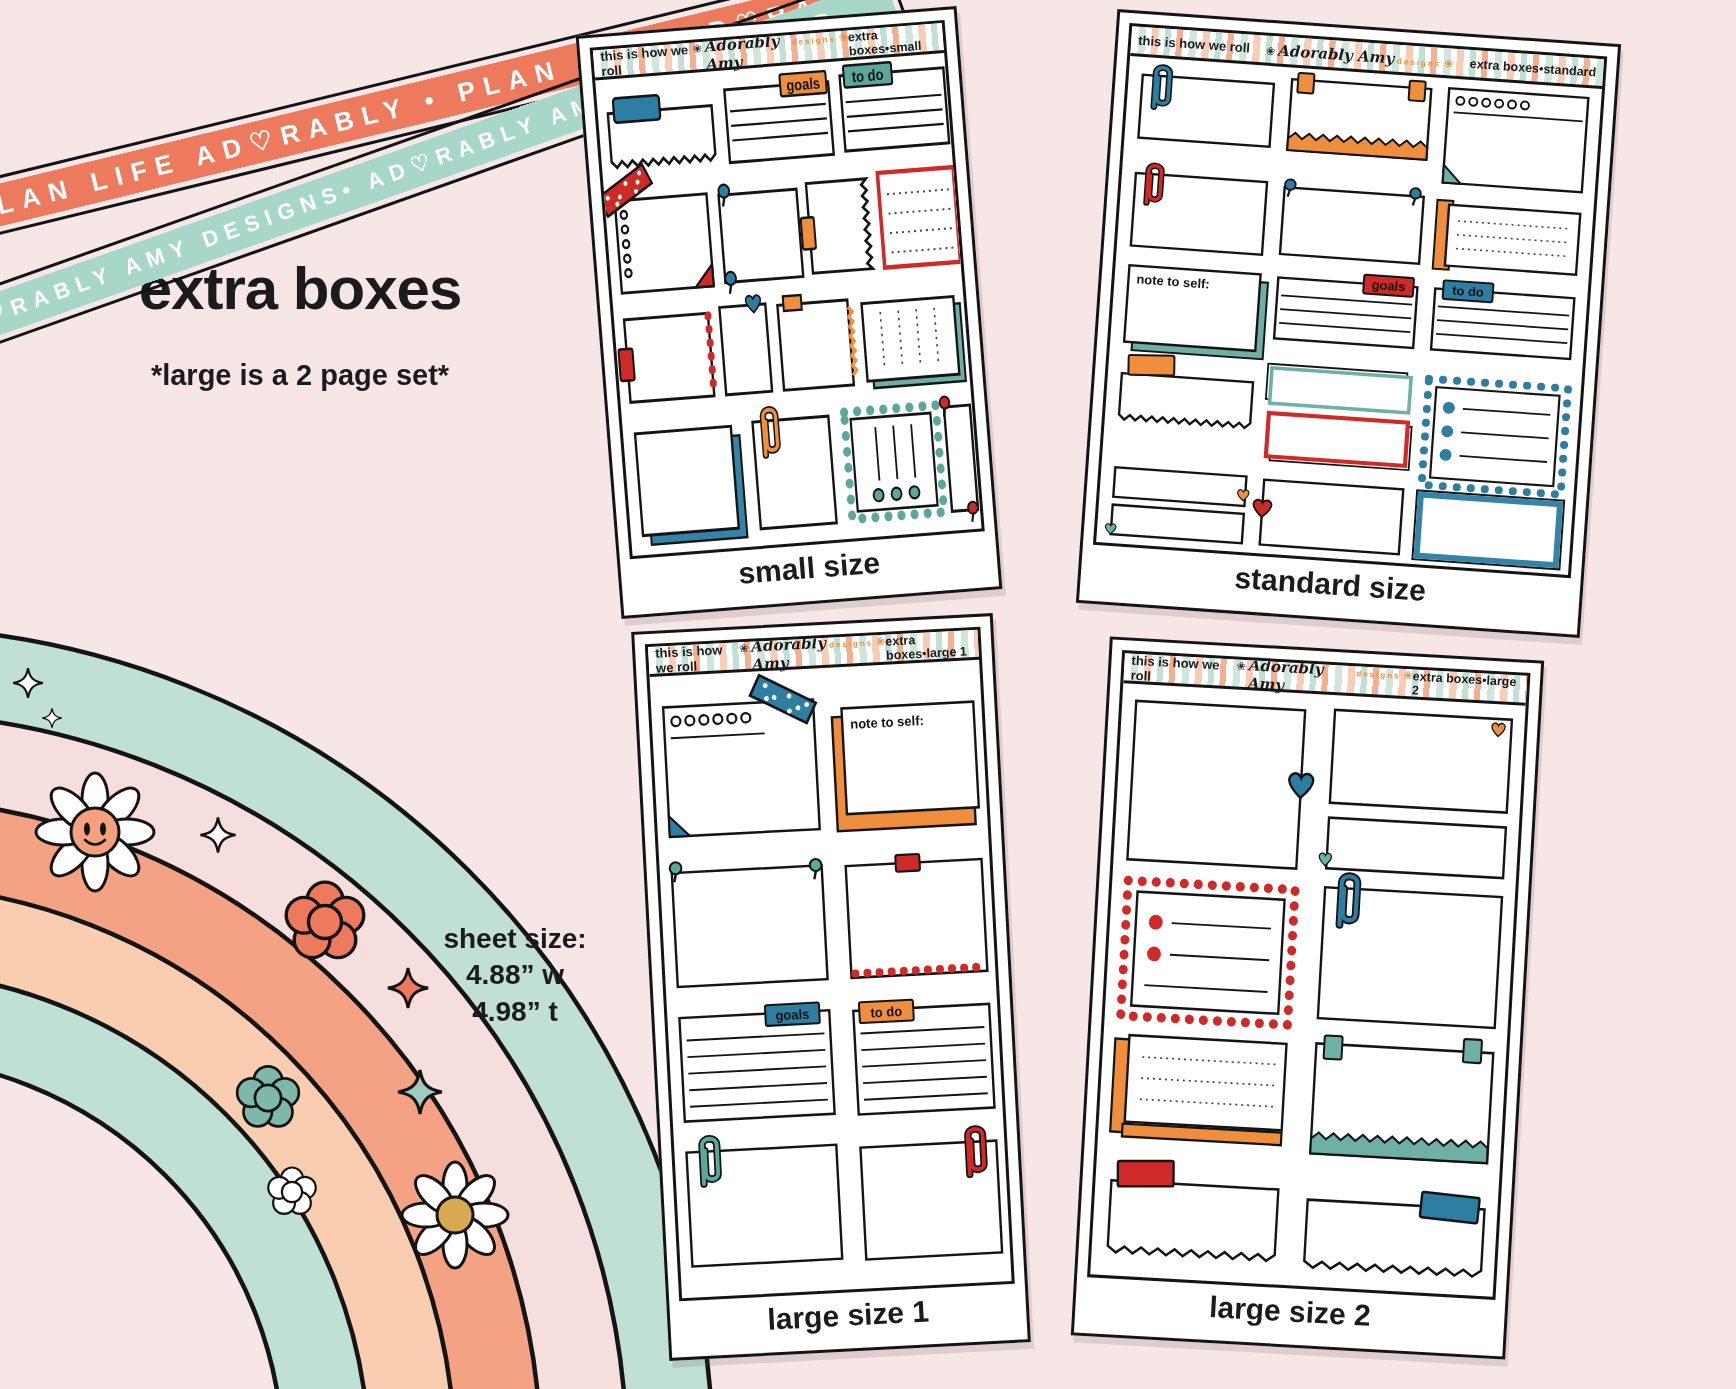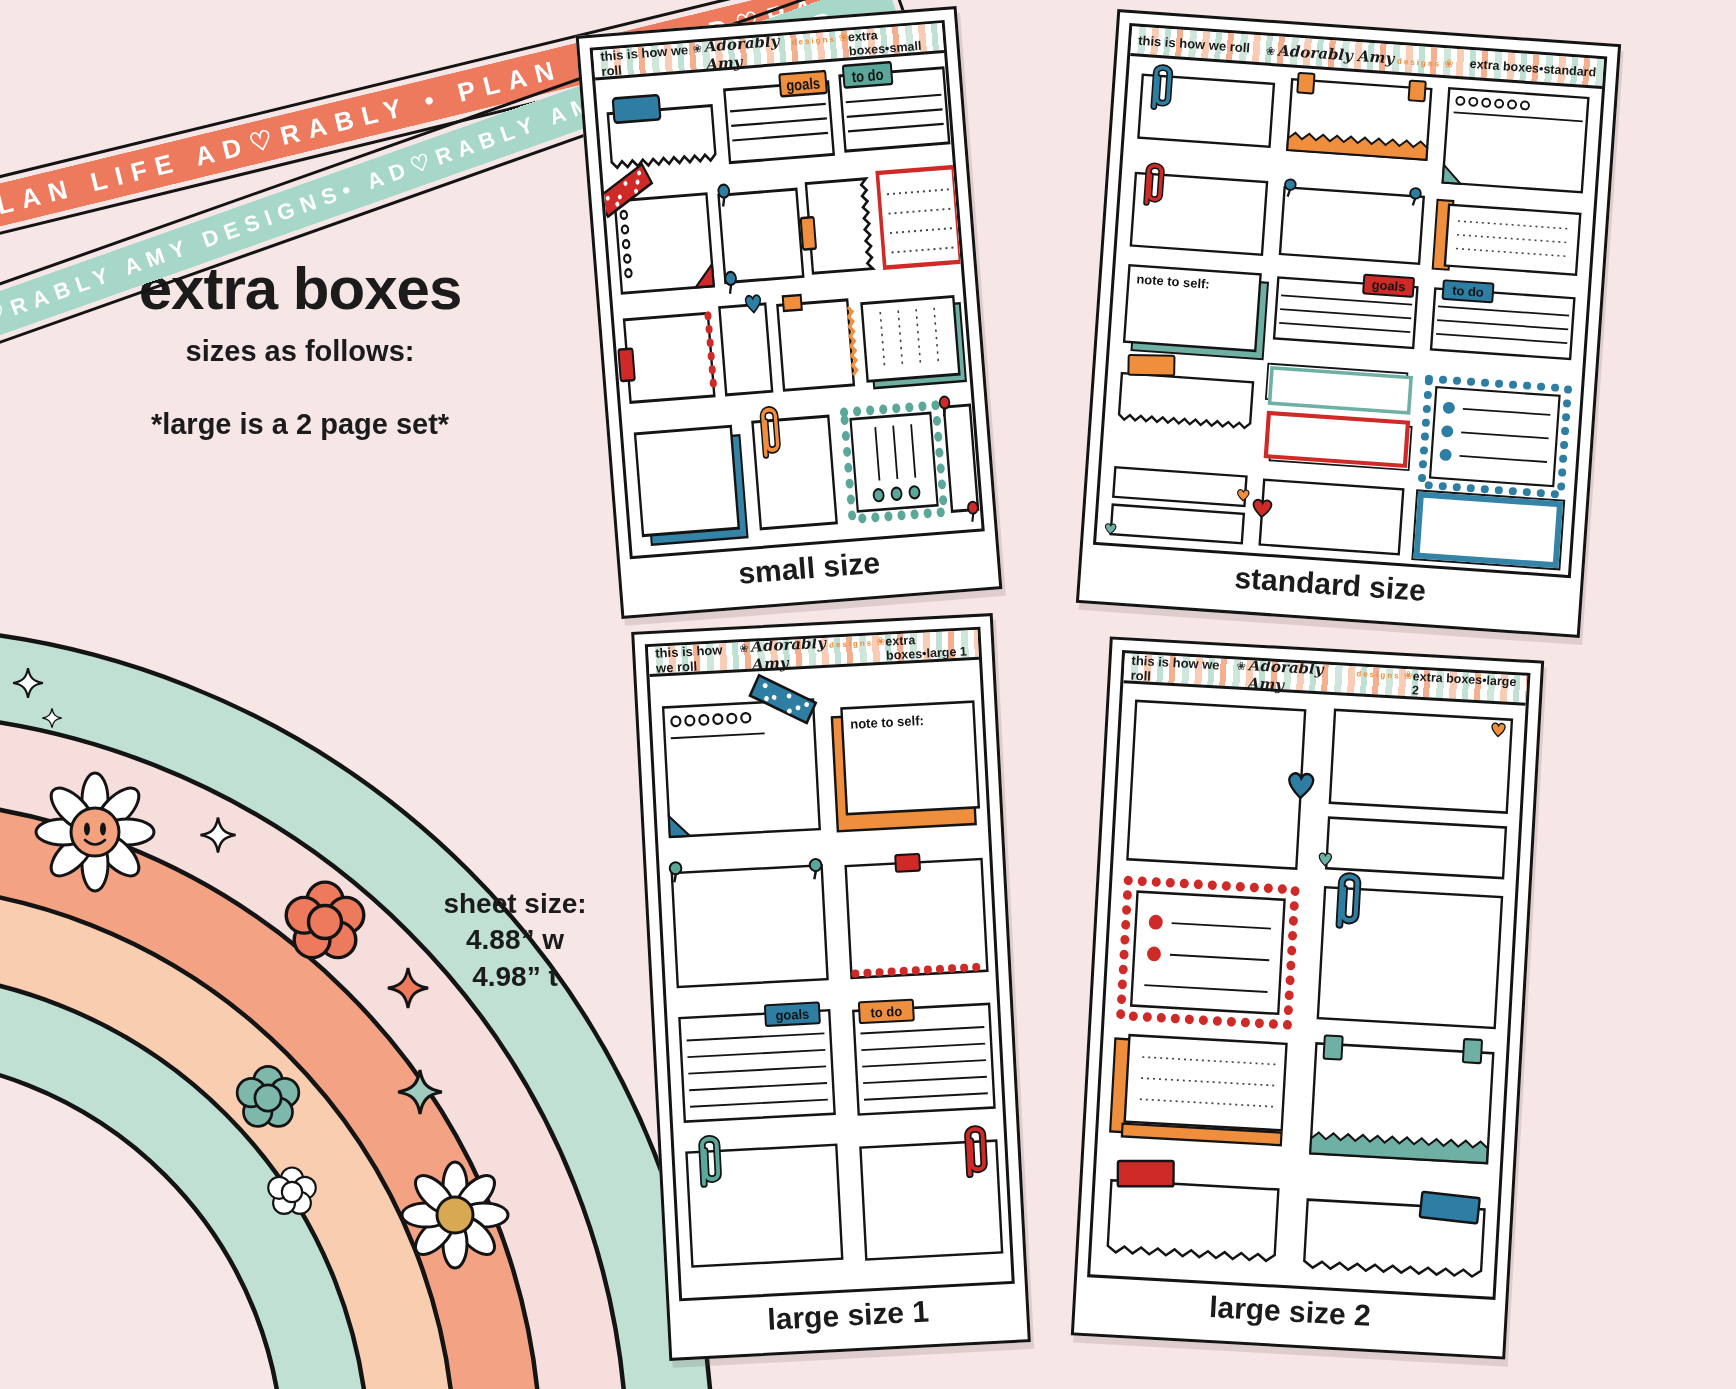--- a/index.html
+++ b/index.html
@@ -19,21 +19,21 @@
         background-color:#fff;background-image:linear-gradient(#a6d7c8,#a6d7c8);
         font-size:22px;letter-spacing:7px;}
 
   
   #intro{position:absolute;left:35px;top:258px;width:530px;text-align:center;z-index:1;}
   #intro .title{font-size:60px;font-weight:700;line-height:1.02;letter-spacing:-1px;}
   #intro .subtitle{font-size:29px;font-weight:700;margin-top:16px;}
   #intro .sizes{font-size:29px;font-weight:700;line-height:1.28;margin-top:40px;}
   #intro .note{font-size:29px;font-weight:700;}
 
-  #sheet-size{position:absolute;left:395px;top:886px;width:240px;text-align:center;
+  #sheet-size{position:absolute;left:395px;top:921px;width:240px;text-align:center;
               font-size:28px;font-weight:700;line-height:1.3;z-index:2;}
 
   #mark{position:absolute;left:1116px;top:44px;font-size:66px;font-weight:700;line-height:1;z-index:2;}
 
   
   .card{position:absolute;background:#fff;border:3px solid #141414;padding:10px;
         display:flex;flex-direction:column;box-shadow:3px 7px 0 rgba(90,70,70,.15);}
   .card-inner{flex:1;border:3px solid #141414;display:flex;flex-direction:column;overflow:hidden;background:#fff;}
   .strip-header{height:30px;border-bottom:3px solid #141414;flex:0 0 30px;
         background:repeating-linear-gradient(90deg,#fff 0 7px,#cfe7da 7px 14px,#fff 14px 20px,
@@ -114,21 +114,20 @@
   <div class="ribbon" id="ribbon-mint">
     <span>AD♡RABLY AMY DESIGNS• AD♡RABLY AMY DESIGNS •AD</span>
   </div>
 
   <div id="mark">I</div>
 
   <div id="intro">
     <div class="title">
       <div>extra boxes</div>
     </div>
-    <div class="subtitle">sizes as follows:</div>
     <div class="sizes">
     </div>
     <div class="note">*large is a 2 page set*</div>
   </div>
 
   <div id="sheet-size">
     <div>sheet size:</div>
     <div>4.88” w</div>
     <div>4.98” t</div>
   </div>

